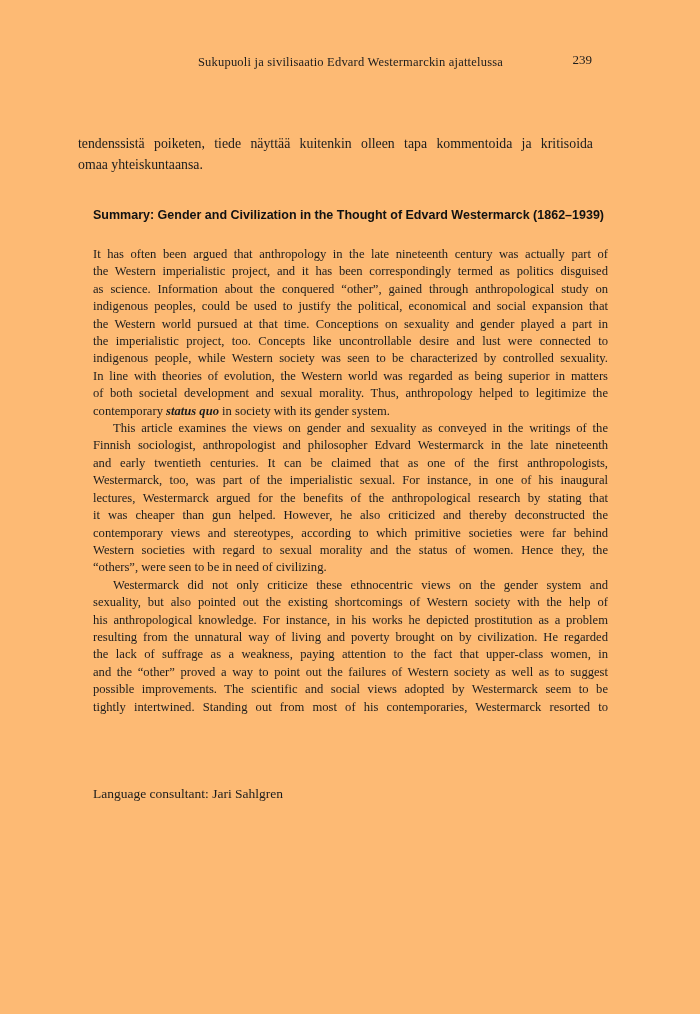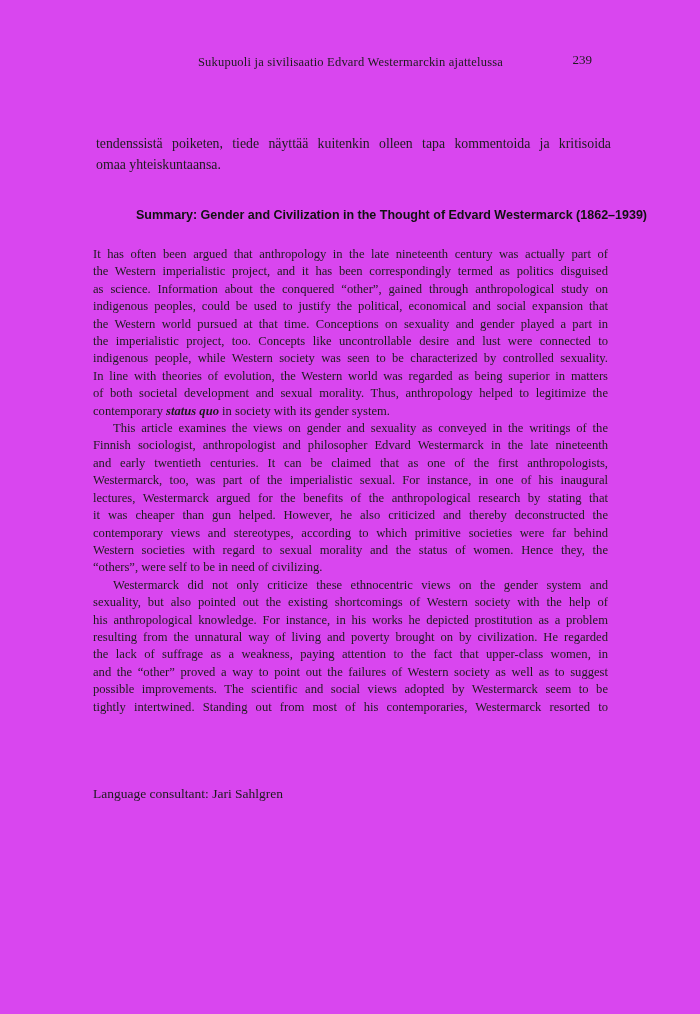--- a/index.html
+++ b/index.html
@@ -4,21 +4,21 @@
 <style>
   html, body {
     margin: 0;
     padding: 0;
     background: #ffffff;
   }
   .page {
     position: relative;
     width: 700px;
     height: 1014px;
-    background: #d946ef;
+    background: #fdba74;
     color: #1c1c1c;
     font-family: "Liberation Serif", serif;
     overflow: hidden;
   }
   .running-head {
     position: absolute;
     top: 55px;
     left: 93px;
     width: 515px;
     height: 20px;
@@ -31,35 +31,34 @@
   }
   .rh-num {
     position: absolute;
     right: 16px;
     top: -3px;
     font-size: 13px;
   }
   .intro {
     position: absolute;
     top: 134px;
-    left: 96px;
+    left: 78px;
     width: 515px;
     font-size: 13.8px;
     line-height: 20.5px;
   }
   .summary-heading {
     position: absolute;
     top: 208px;
     left: 93px;
     width: 515px;
     font-family: "Liberation Sans", sans-serif;
     font-weight: bold;
     font-size: 12.5px;
     color: #111;
-    margin-left: 43px;
   }
   .summary-body {
     position: absolute;
     top: 246px;
     left: 93px;
     width: 515px;
     font-size: 12.6px;
     line-height: 17.4px;
   }
   .consultant {
@@ -116,21 +115,21 @@
       </div>
     <div class="para indent">
         <div class="jline">This article examines the views on gender and sexuality as conveyed in the writings of the</div>
         <div class="jline">Finnish sociologist, anthropologist and philosopher Edvard Westermarck in the late nineteenth</div>
         <div class="jline">and early twentieth centuries. It can be claimed that as one of the first anthropologists,</div>
         <div class="jline">Westermarck, too, was part of the imperialistic sexual. For instance, in one of his inaugural</div>
         <div class="jline">lectures, Westermarck argued for the benefits of the anthropological research by stating that</div>
         <div class="jline">it was cheaper than gun helped. However, he also criticized and thereby deconstructed the</div>
         <div class="jline">contemporary views and stereotypes, according to which primitive societies were far behind</div>
         <div class="jline">Western societies with regard to sexual morality and the status of women. Hence they, the</div>
-        <div class="jline last">“others”, were self to be in need of civilizing.</div>
+        <div class="jline last">“others”, were seen to be in need of civilizing.</div>
       </div>
     <div class="para indent">
         <div class="jline">Westermarck did not only criticize these ethnocentric views on the gender system and</div>
         <div class="jline">sexuality, but also pointed out the existing shortcomings of Western society with the help of</div>
         <div class="jline">his anthropological knowledge. For instance, in his works he depicted prostitution as a problem</div>
         <div class="jline">resulting from the unnatural way of living and poverty brought on by civilization. He regarded</div>
         <div class="jline">the lack of suffrage as a weakness, paying attention to the fact that upper-class women, in</div>
         <div class="jline">and the “other” proved a way to point out the failures of Western society as well as to suggest</div>
         <div class="jline">possible improvements. The scientific and social views adopted by Westermarck seem to be</div>
         <div class="jline">tightly intertwined. Standing out from most of his contemporaries, Westermarck resorted to</div>

